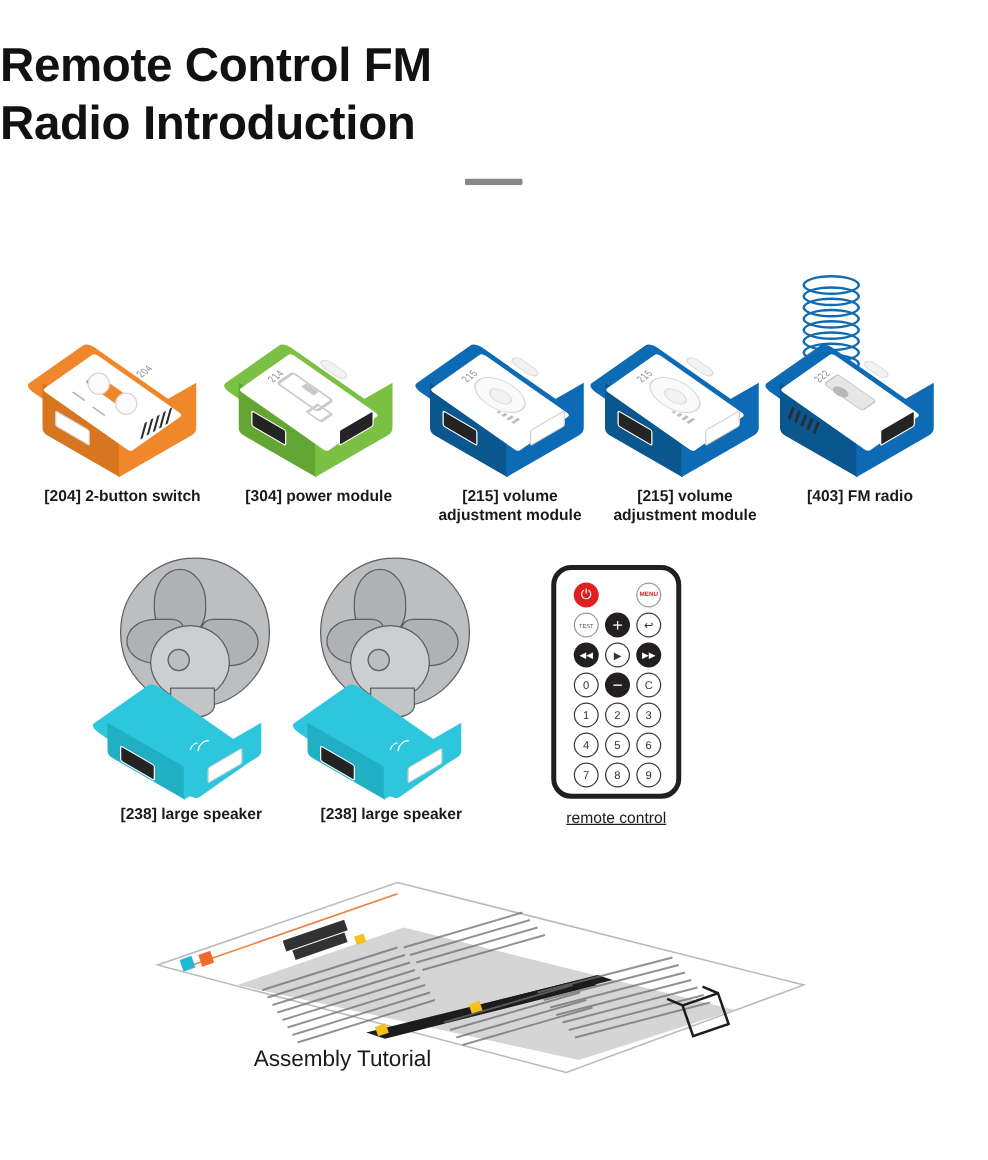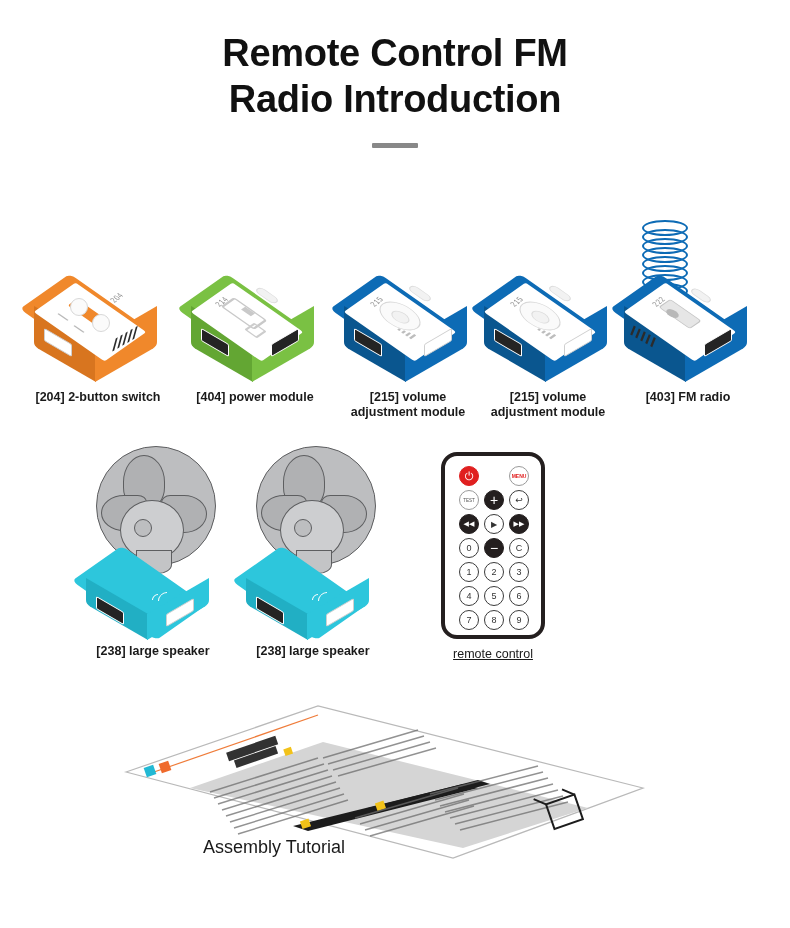--- a/index.html
+++ b/index.html
@@ -5,21 +5,21 @@
   html,body{margin:0;padding:0;}
   body{
     width:790px;height:928px;background:#ffffff;
     font-family:"Liberation Sans","DejaVu Sans",sans-serif;
     color:#3a3a3a;overflow:hidden;position:relative;
   }
   .page{position:relative;width:790px;height:928px;}
 
   
   .title{
-    position:absolute;left:0;top:30px;width:790px;text-align:center;
+    position:absolute;left:0;top:30px;width:790px;text-align:left;
     font-size:38px;line-height:46px;font-weight:bold;color:#111;
     letter-spacing:-0.3px;
   }
   .divider{
     position:absolute;left:372px;top:143px;width:46px;height:5px;
     background:#888888;border-radius:1px;
   }
   .subtitle{
     position:absolute;left:0;top:172px;width:790px;text-align:center;
     font-size:21px;color:#59595b;letter-spacing:.1px;
@@ -211,21 +211,21 @@
       <div class="face-r" style="background:#7AC143;"></div>
       <div class="plate"></div>
       <div class="glyph" style="left:42px;top:30px;width:30px;height:19px;border:2px solid #c9c9c9;border-radius:3px;"></div>
       <div class="glyph" style="left:58px;top:36px;width:10px;height:7px;background:#c9c9c9;"></div>
       <div class="glyph" style="left:64px;top:50px;width:9px;height:13px;border:2px solid #cdcdcd;border-radius:2px;"></div>
       <div class="num" style="left:30px;top:26px;">214</div>
       <div class="glyph" style="left:72px;top:18px;width:18px;height:9px;background:#f2f2f2;border:1px solid #dcdcdc;border-radius:5px;"></div>
       <div class="port l"></div>
       <div class="port r"></div>
     </div>
-    <div class="caption" style="left:-10px;top:118px;">[404] power module</div>
+    <div class="caption" style="left:-10px;top:118px;">[304] power module</div>
   </div>
 
   <div class="item" style="left:338px;top:272px;">
     <div class="art iso">
       <div class="top" style="background:#0D6BB5;"></div>
       <div class="face-l" style="background:#0A568F;"></div>
       <div class="face-r" style="background:#0D6BB5;"></div>
       <div class="plate"></div>
       <div class="knob glyph" style="left:44px;top:26px;width:34px;height:34px;"></div>
       <div class="num" style="left:32px;top:26px;">215</div>

